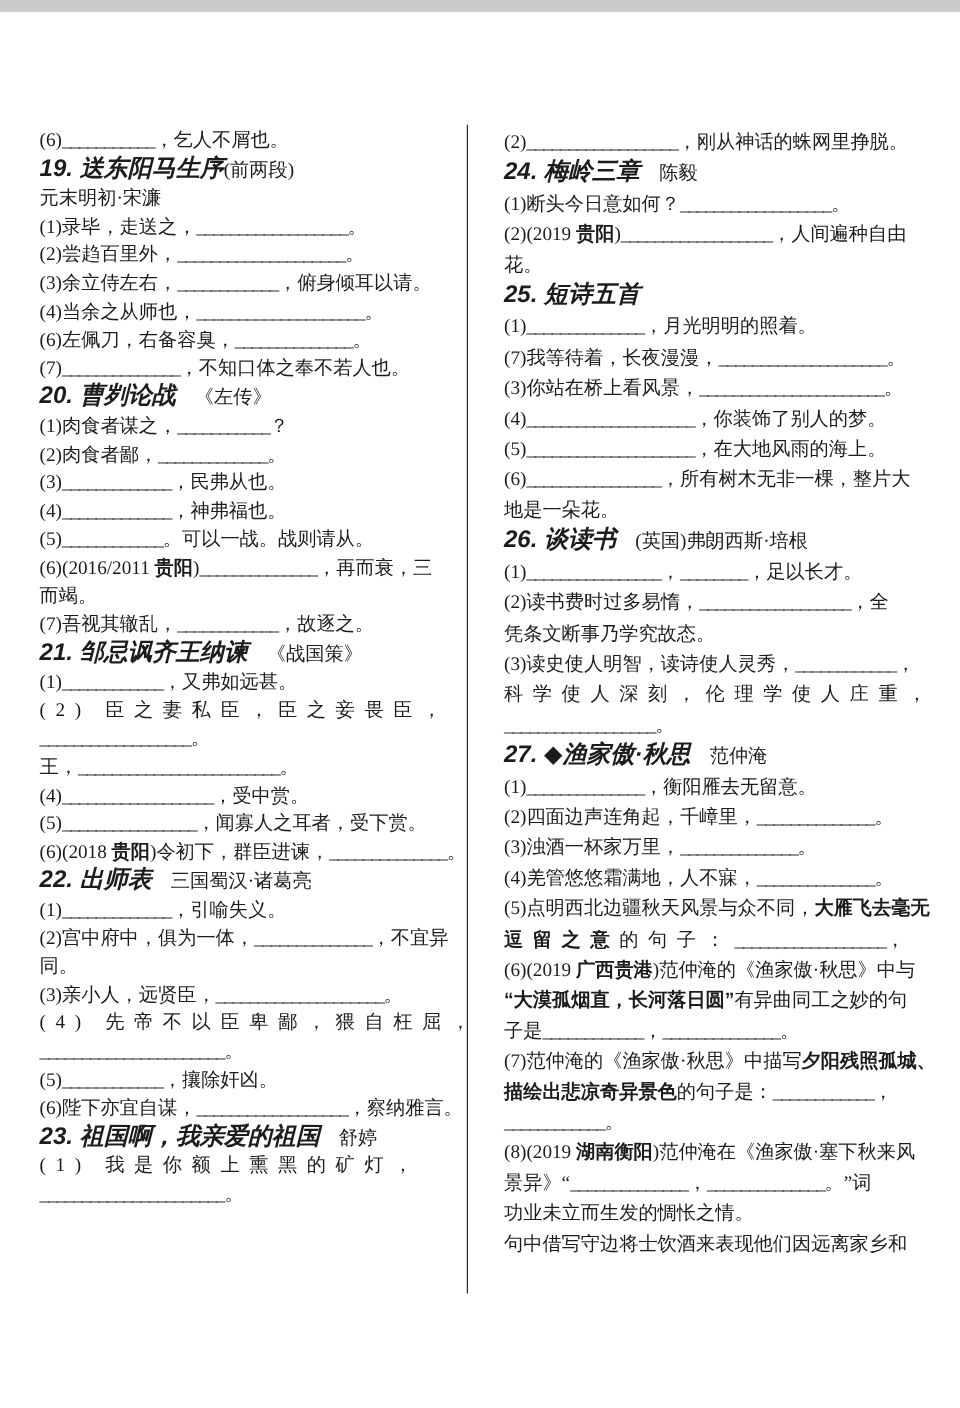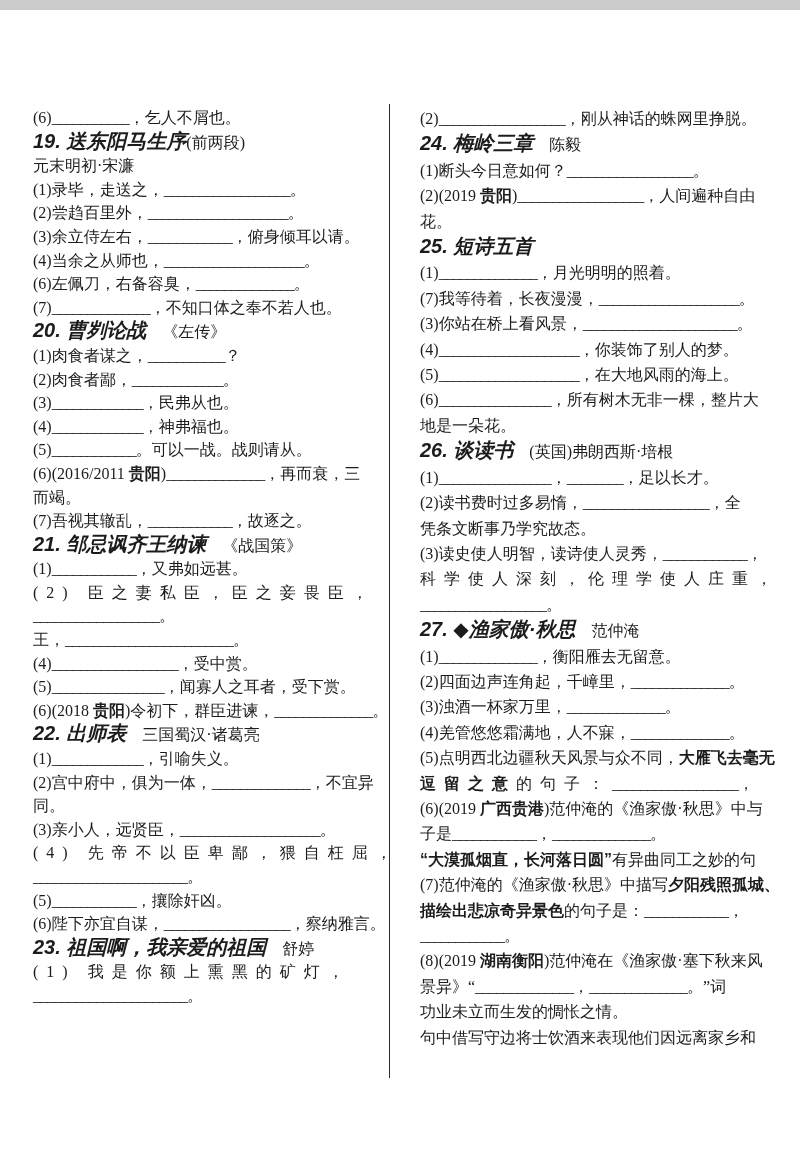--- a/index.html
+++ b/index.html
@@ -125,22 +125,22 @@
       <div class="line spread"><span class="">科学使人深刻，伦理学使人庄重，</span></div>
       <div class="line"><span class="blank">__________________</span><span class="">。</span></div>
       <div class="line heading"><span class="b ">27. ◆渔家傲·秋思</span><span class="k ">　范仲淹</span></div>
       <div class="line"><span class="">(1)</span><span class="blank">______________</span><span class="">，衡阳雁去无留意。</span></div>
       <div class="line"><span class="">(2)四面边声连角起，千嶂里，</span><span class="blank">______________</span><span class="">。</span></div>
       <div class="line"><span class="">(3)浊酒一杯家万里，</span><span class="blank">______________</span><span class="">。</span></div>
       <div class="line"><span class="">(4)羌管悠悠霜满地，人不寐，</span><span class="blank">______________</span><span class="">。</span></div>
       <div class="line"><span class="">(5)点明西北边疆秋天风景与众不同，</span><span class="b ">大雁飞去毫无</span></div>
       <div class="line spread"><span class="b ">逗留之意</span><span class="">的句子：</span><span class="blank">__________________</span><span class="">，</span></div>
       <div class="line"><span class="">(6)(2019 </span><span class="b ">广西贵港</span><span class="">)范仲淹的《渔家傲·秋思》中与</span></div>
+      <div class="line"><span class="b ">“大漠孤烟直，长河落日圆”</span><span class="">有异曲同工之妙的句</span></div>
       <div class="line"><span class="">子是</span><span class="blank">____________</span><span class="">，</span><span class="blank">______________</span><span class="">。</span></div>
-      <div class="line"><span class="b ">“大漠孤烟直，长河落日圆”</span><span class="">有异曲同工之妙的句</span></div>
       <div class="line"><span class="">(7)范仲淹的《渔家傲·秋思》中描写</span><span class="b ">夕阳残照孤城、</span></div>
       <div class="line"><span class="b ">描绘出悲凉奇异景色</span><span class="">的句子是：</span><span class="blank">____________</span><span class="">，</span></div>
       <div class="line"><span class="blank">____________</span><span class="">。</span></div>
       <div class="line"><span class="">(8)(2019 </span><span class="b ">湖南衡阳</span><span class="">)范仲淹在《渔家傲·塞下秋来风</span></div>
       <div class="line"><span class="">景异》“</span><span class="blank">______________</span><span class="">，</span><span class="blank">______________</span><span class="">。”词</span></div>
       <div class="line"><span class="">功业未立而生发的惆怅之情。</span></div>
       <div class="line"><span class="">句中借写守边将士饮酒来表现他们因远离家乡和</span></div>
     </div>
 </div>
 

